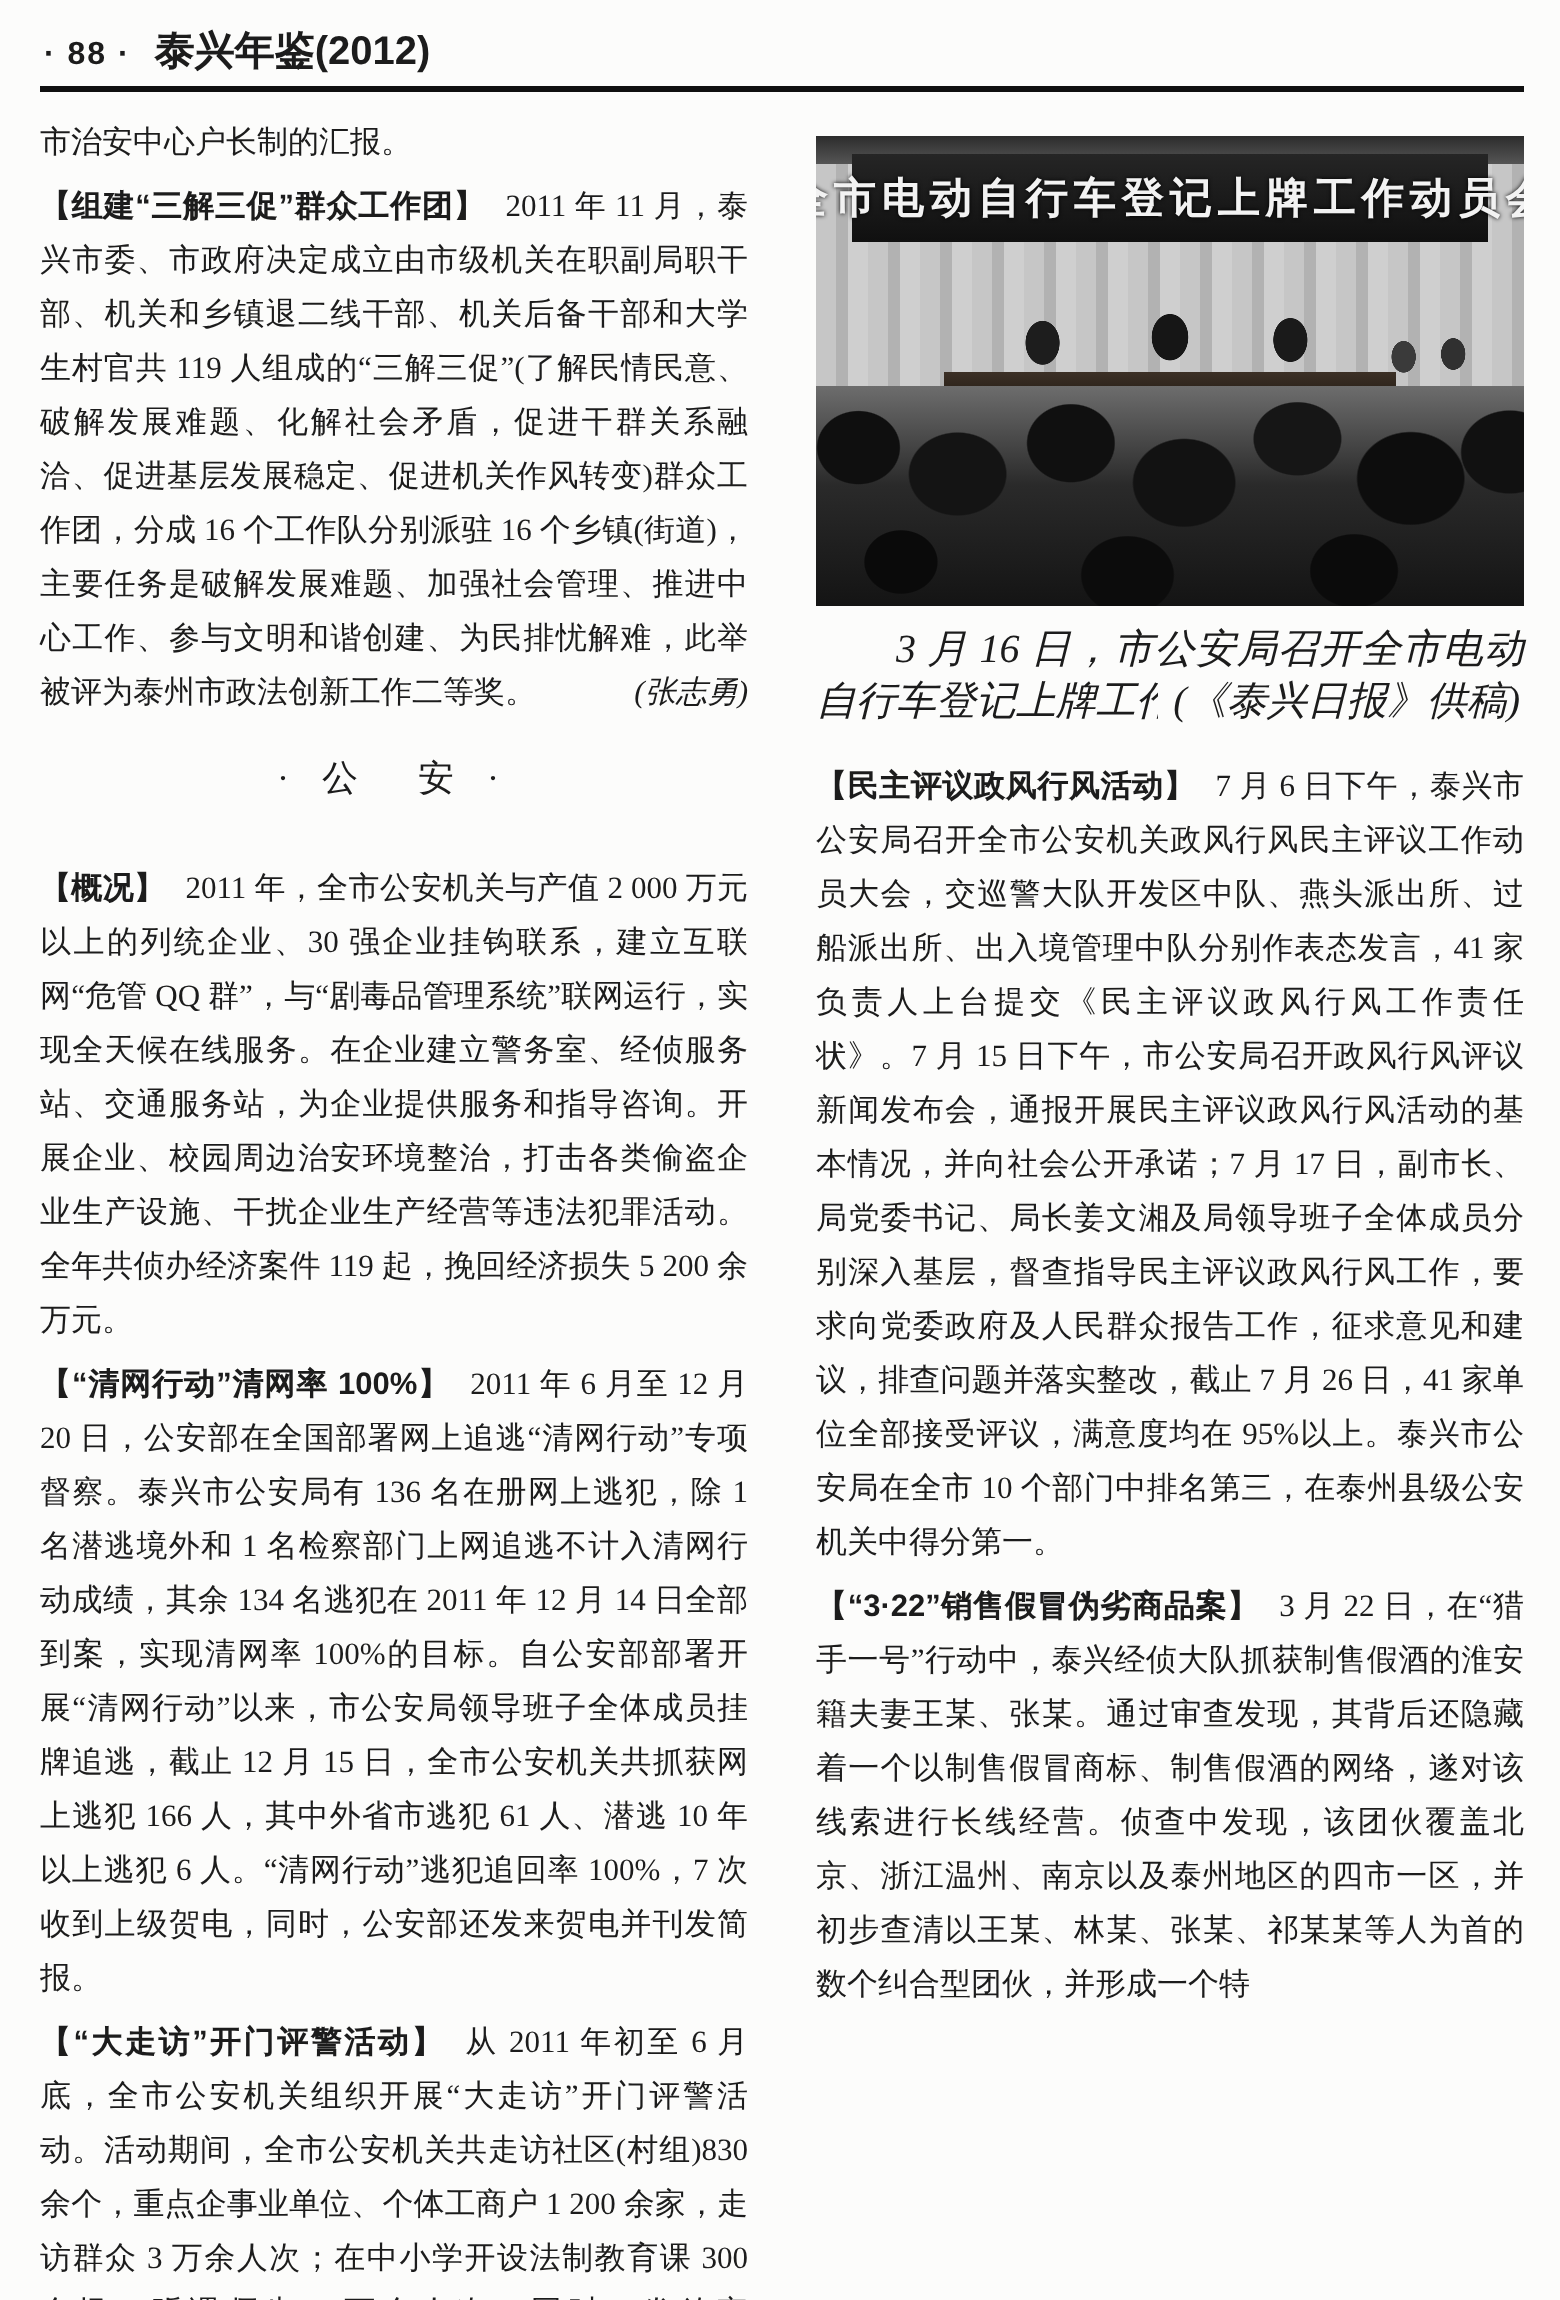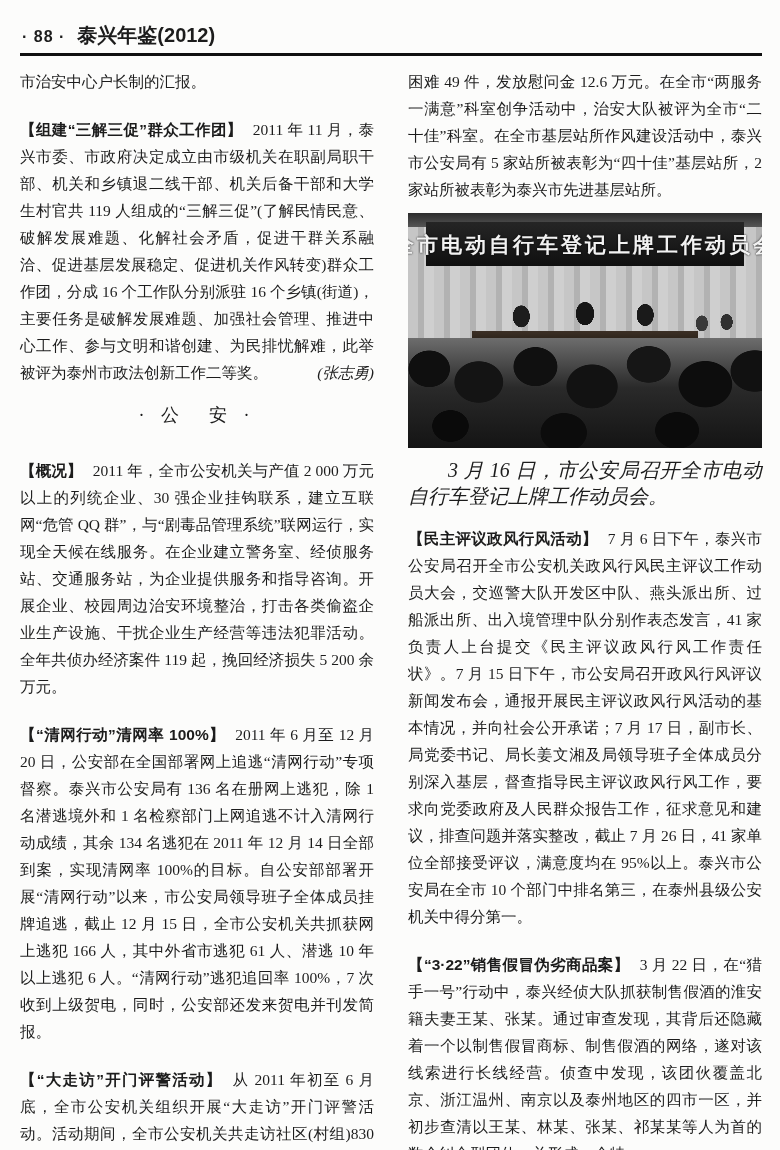--- a/index.html
+++ b/index.html
@@ -2,42 +2,42 @@
 <html><head>
 <meta charset="utf-8">
 <style>
   html,body{margin:0;padding:0;background:#e8e8e6;}
   .page{
     position:relative;
     width:780px;height:1150px;
     margin:0 auto;
     background:#fcfcfb;
     box-sizing:border-box;
-    padding:18px 18px 0 20px;
+    padding:8px 18px 0 20px;
     overflow:hidden;
     color:#1c1c1c;
     font-family:"Liberation Serif","DejaVu Serif",serif;
   }
   
   .runhead{
     display:flex;align-items:baseline;gap:12px;
     font-family:"Liberation Sans","DejaVu Sans",sans-serif;
     font-weight:bold;
     margin:4px 0 4px 2px;
   }
   .runhead .pgmark{font-size:16px;letter-spacing:1px;}
   .runhead .booktitle{font-size:20px;}
   .rule{height:3px;background:#101010;border:0;margin:3px 0 12px 0;}
 
   .columns{display:flex;gap:34px;}
   .col{flex:1;min-width:0;font-size:15.5px;line-height:27px;text-align:justify;}
 
   p{margin:0;}
   .cont{margin-top:0;}
-  .entry{margin-top:21px;}
+  .entry{margin-top:5px;}
   .etitle{
     font-weight:bold;
     font-family:"Liberation Sans","DejaVu Sans",sans-serif;
     margin-right:10px;
   }
   .sig{
     float:right;
     font-style:italic;
     font-family:"Liberation Serif","DejaVu Serif",serif;
   }
@@ -156,35 +156,35 @@
       <h2 class="section-heading">· 公　安 ·</h2>
 
       <p class="entry" style="margin-top:28px"><span class="etitle">【概况】</span><span>2011 年，全市公安机关与产值 2 000 万元以上的列统企业、30 强企业挂钩联系，建立互联网“危管 QQ 群”，与“剧毒品管理系统”联网运行，实现全天候在线服务。在企业建立警务室、经侦服务站、交通服务站，为企业提供服务和指导咨询。开展企业、校园周边治安环境整治，打击各类偷盗企业生产设施、干扰企业生产经营等违法犯罪活动。全年共侦办经济案件 119 起，挽回经济损失 5 200 余万元。</span></p>
 
       <p class="entry"><span class="etitle">【“清网行动”清网率 100%】</span><span>2011 年 6 月至 12 月 20 日，公安部在全国部署网上追逃“清网行动”专项督察。泰兴市公安局有 136 名在册网上逃犯，除 1 名潜逃境外和 1 名检察部门上网追逃不计入清网行动成绩，其余 134 名逃犯在 2011 年 12 月 14 日全部到案，实现清网率 100%的目标。自公安部部署开展“清网行动”以来，市公安局领导班子全体成员挂牌追逃，截止 12 月 15 日，全市公安机关共抓获网上逃犯 166 人，其中外省市逃犯 61 人、潜逃 10 年以上逃犯 6 人。“清网行动”逃犯追回率 100%，7 次收到上级贺电，同时，公安部还发来贺电并刊发简报。</span></p>
 
       <p class="entry"><span class="etitle">【“大走访”开门评警活动】</span><span>从 2011 年初至 6 月底，全市公安机关组织开展“大走访”开门评警活动。活动期间，全市公安机关共走访社区(村组)830 余个，重点企事业单位、个体工商户 1 200 余家，走访群众 3 万余人次；在中小学开设法制教育课 300 余场，听课师生 1 万余人次。同时，发放宣传“110”手册 4 000 余份、调查问卷 3 400 余份，征集意见和建议 400 余条。发放测评表 837 份，收回 821 份，满意和基本满意率达到 99.3%。发送回访信息 3 万余条，接受答复信息 2.5 万余条，其中满意率达 96%。走访慰问困难群众 1 100 余人次，为失足青少年和服刑在教人员未成年子女解决实际</span></p>
     </div>
 
     <div class="col">
-      <p class="cont">困难 49 件，发放慰问金 12.6 万元。在全市“两服务一满意”科室创争活动中，治安大队被评为全市“二十佳”科室。在全市基层站所作风建设活动中，泰兴市公安局有 5 家站所被表彰为“四十佳”基层站所，2 家站所被表彰为泰兴市先进基层站所。</p>
 
 
       <figure>
         <div class="photo">
           <div class="ph-curtain"></div>
           <div class="ph-ceiling"></div>
           <div class="ph-banner">全市电动自行车登记上牌工作动员会</div>
           <div class="ph-heads"></div>
           <div class="ph-tablebar"></div>
           <div class="ph-midcrowd"></div>
           <div class="ph-crowd"></div>
         </div>
         <figcaption>
           <span class="cap">3 月 16 日，市公安局召开全市电动自行车登记上牌工作动员会。</span>
+          <span class="photo-credit">(《泰兴日报》供稿)</span>
         </figcaption>
       </figure>
 
       <p class="entry" style="margin-top:16px"><span class="etitle">【民主评议政风行风活动】</span><span>7 月 6 日下午，泰兴市公安局召开全市公安机关政风行风民主评议工作动员大会，交巡警大队开发区中队、燕头派出所、过船派出所、出入境管理中队分别作表态发言，41 家负责人上台提交《民主评议政风行风工作责任状》。7 月 15 日下午，市公安局召开政风行风评议新闻发布会，通报开展民主评议政风行风活动的基本情况，并向社会公开承诺；7 月 17 日，副市长、局党委书记、局长姜文湘及局领导班子全体成员分别深入基层，督查指导民主评议政风行风工作，要求向党委政府及人民群众报告工作，征求意见和建议，排查问题并落实整改，截止 7 月 26 日，41 家单位全部接受评议，满意度均在 95%以上。泰兴市公安局在全市 10 个部门中排名第三，在泰州县级公安机关中得分第一。</span></p>
 
       <p class="entry"><span class="etitle">【“3·22”销售假冒伪劣商品案】</span><span>3 月 22 日，在“猎手一号”行动中，泰兴经侦大队抓获制售假酒的淮安籍夫妻王某、张某。通过审查发现，其背后还隐藏着一个以制售假冒商标、制售假酒的网络，遂对该线索进行长线经营。侦查中发现，该团伙覆盖北京、浙江温州、南京以及泰州地区的四市一区，并初步查清以王某、林某、张某、祁某某等人为首的数个纠合型团伙，并形成一个特</span></p>
     </div>
 
   </div>
 </div>

